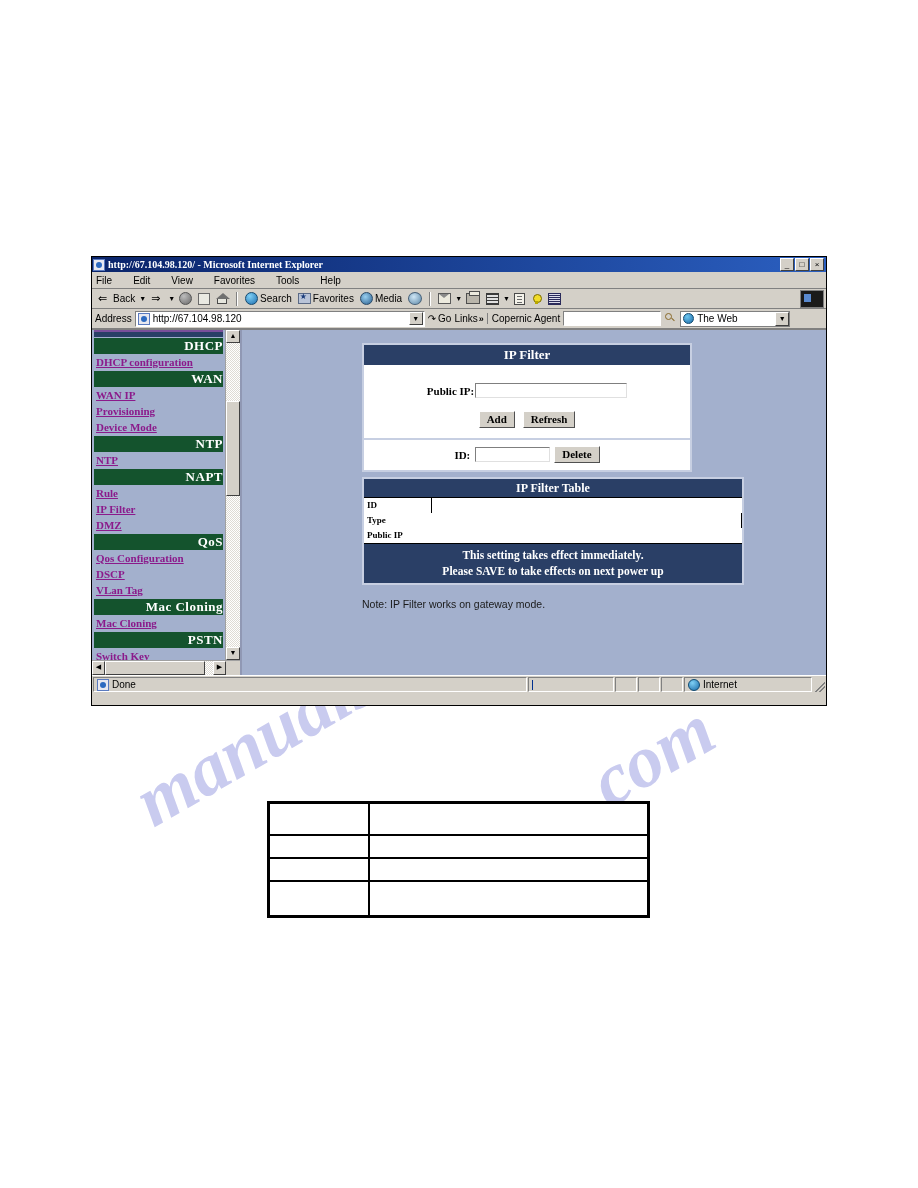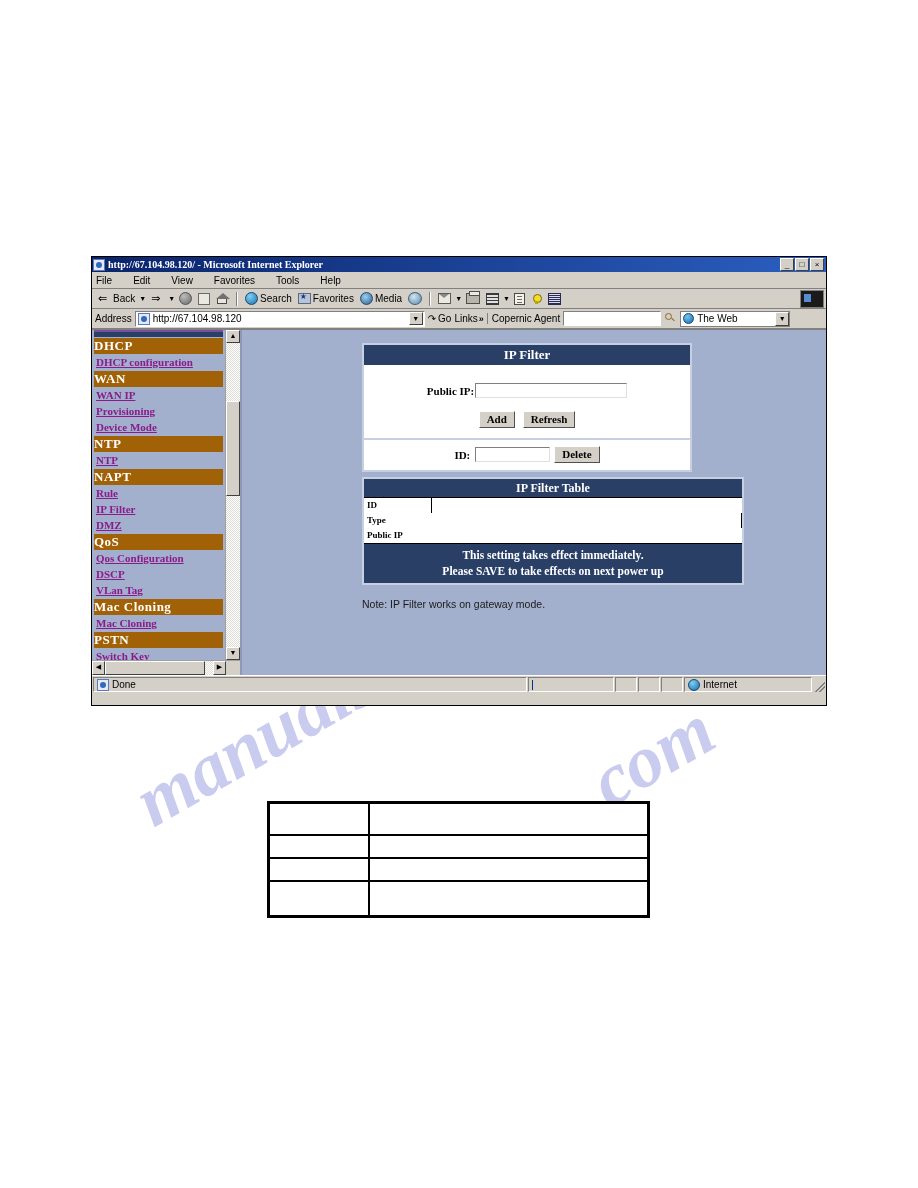--- a/index.html
+++ b/index.html
@@ -384,23 +384,23 @@
     overflow: hidden;
     position: relative;
   }
   .sb-partial {
     height: 5px;
     background: #2a3f66;
     margin: 0 2px;
     border-top: 2px solid #7a4f9a;
   }
   .sb-head {
-    background: #a16207;
+    background: #14532d;
     color: #ffffff;
-    text-align: left;
+    text-align: right;
     font-family: "Liberation Serif", serif;
     font-weight: bold;
     font-size: 13px;
     line-height: 16px;
     margin: 1px 2px 0 2px;
     letter-spacing: 0.5px;
   }
   .sb-link {
     color: #8b1a8b;
     font-family: "Liberation Serif", serif;

